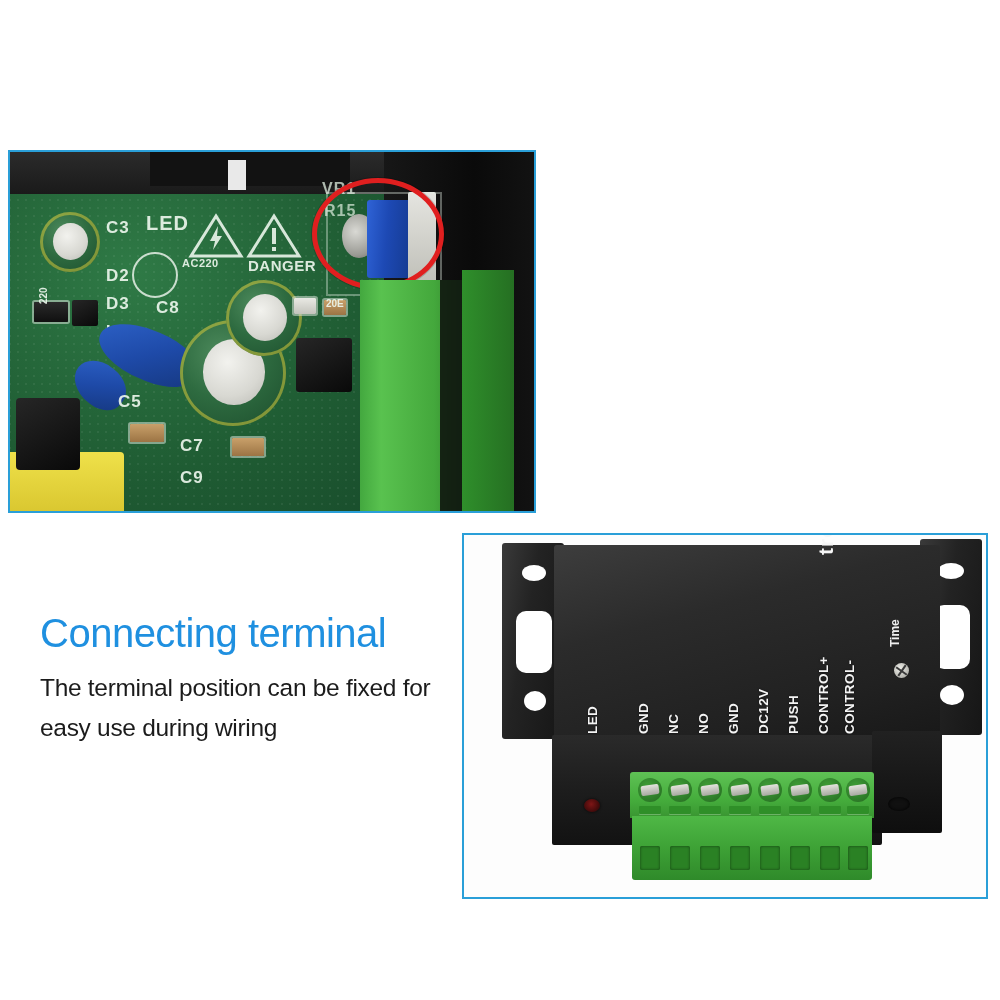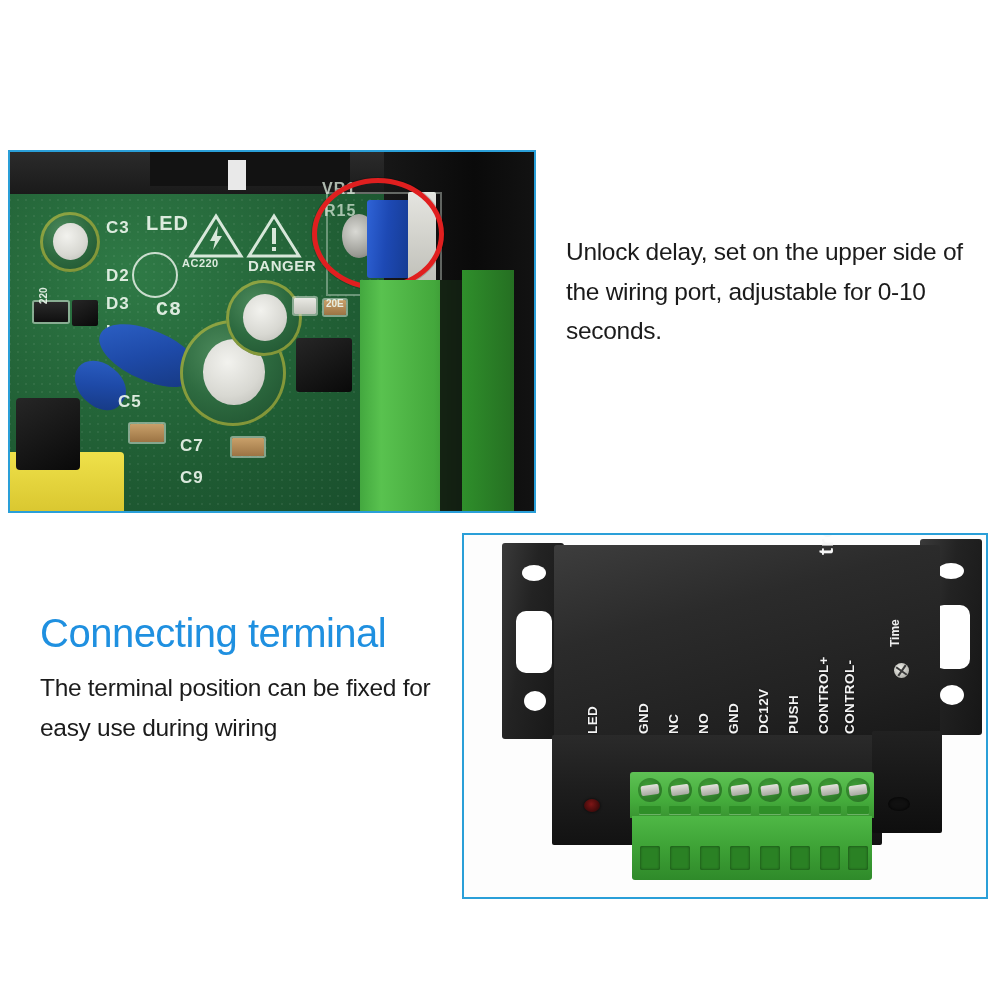--- a/index.html
+++ b/index.html
@@ -238,21 +238,20 @@
     background:#2a8124; border-radius:2px;
     box-shadow:inset 0 0 3px rgba(0,0,0,.5);
   }
 </style>
 </head>
 <body>
 
 <div id="page">
 
   <div id="delay-text-block">
-    <div class="body-text">Unlock delay, set on the upper side of the wiring port, adjustable for 0-10 seconds.</div>
   </div>
 
   <div id="terminal-text-block">
     <div class="heading">Connecting terminal</div>
     <div class="body-text">The terminal position can be fixed for easy use during wiring</div>
   </div>
 
   <div class="photo-frame" id="photo-pcb">
     <div class="stage" id="pcb-scene">
 
@@ -265,21 +264,21 @@
 
       <div class="cap-elec" style="left:30px;top:60px;width:60px;height:60px;"></div>
       <div class="silk" style="left:96px;top:66px;font-size:17px;">C3</div>
 
       <div class="silk" style="left:136px;top:60px;font-size:20px;">LED</div>
       <div class="silk-outline" style="left:122px;top:100px;width:46px;height:46px;border-radius:50%;"></div>
 
       <div class="silk" style="left:96px;top:114px;font-size:17px;">D2</div>
       <div class="silk" style="left:96px;top:142px;font-size:17px;text-align:right;">D3</div>
       <div class="silk" style="left:96px;top:170px;font-size:17px;">U1</div>
-      <div class="silk" style="left:146px;top:146px;font-size:20px;font-family:Liberation Mono, monospace;">C8</div>
+      <div class="silk" style="left:146px;top:146px;font-size:17px;">C8</div>
 
       <div style="position:absolute;left:178px;top:60px;">
         <svg width="56" height="48" viewBox="0 0 56 48">
           <polygon points="28,4 53,44 3,44" fill="none" stroke="rgba(235,245,235,.9)" stroke-width="3"></polygon>
           <polygon points="30,14 22,29 27,29 25,38 34,24 29,24" fill="rgba(235,245,235,.9)"></polygon>
         </svg>
       </div>
       <div style="position:absolute;left:236px;top:60px;">
         <svg width="56" height="48" viewBox="0 0 56 48">
           <polygon points="28,4 53,44 3,44" fill="none" stroke="rgba(235,245,235,.9)" stroke-width="3"></polygon>

